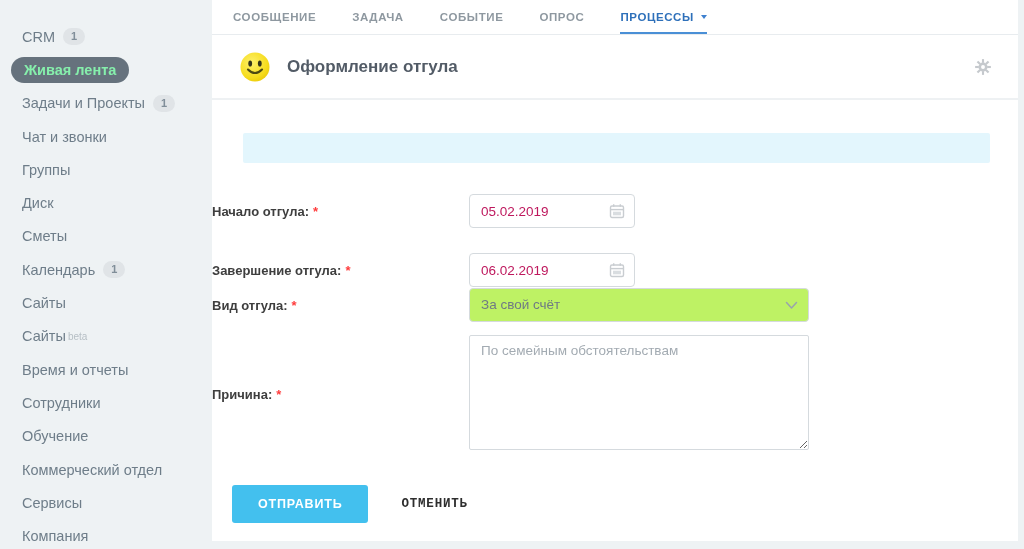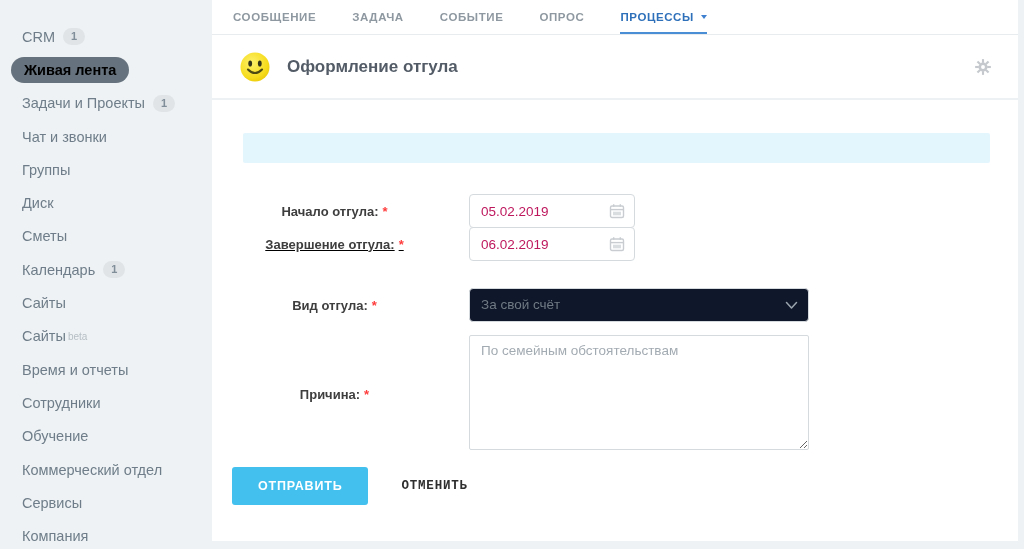--- a/index.html
+++ b/index.html
@@ -14,21 +14,21 @@
     position: absolute; left: 0; top: 0; width: 236px; height: 549px;
     background: #eef2f4; padding-top: 20px;
   }
   .side-item {
     height: 33.3px; display: flex; align-items: center;
     padding-left: 22px; cursor: pointer;
     font-size: 14.5px; color: #6e7d89; white-space: nowrap;
   }
   .side-label { display: inline-block; }
   .side-label.selected {
-    background: #66727d; color: #000000; font-weight: 700;
+    background: #66727d; color: #86efac; font-weight: 700;
     padding: 5px 13px; border-radius: 16px; margin-left: -11px;
   }
   .badge {
     background: #e0e4e7; color: #808e99; font-size: 11px; font-weight: 600;
     border-radius: 9px; padding: 2px 8px; margin-left: 8px; line-height: 13px;
   }
   .beta-sup { font-size: 10px; color: #b6bfc5; vertical-align: super; margin-left: 2px; }
 
   
   .content {
@@ -67,51 +67,51 @@
     width: 18px; height: 18px; cursor: pointer; background: none; border: none; padding: 0;
   }
   
   .info-strip {
     position: absolute; left: 31px; top: 133px; width: 747px; height: 30px;
     background: #e3f6fd; border-radius: 2px;
   }
   
   .frow { position: absolute; left: 0; display: flex; align-items: center; }
   .frow-1 { top: 194px; height: 34px; }
-  .frow-2 { top: 227px; height: 34px; text-decoration: underline; }
+  .frow-2 { top: 253px; height: 34px; }
   .frow-3 { top: 288px; height: 34px; }
   .frow-4 { top: 337px; height: 115px; }
   .flabel {
-    width: 245px; text-align: center; font-size: 13px; font-weight: 700;
+    width: 245px; text-align: left; font-size: 13px; font-weight: 700;
     color: #3e3e3e; white-space: nowrap;
   }
   .req { color: #ff3c3c; margin-left: 4px; font-weight: 700; }
   .fcontrol { position: relative; margin-left: 12px; }
   .txt-input {
     width: 166px; height: 34px; border: 1px solid #d5dade; border-radius: 4px;
     padding: 0 32px 0 11px; font-size: 13.5px; color: #be185d;
     font-family: "Liberation Sans", "DejaVu Sans", sans-serif;
     background: #fff; outline: none;
   }
   .cal-icon { position: absolute; right: 10px; top: 9px; pointer-events: none; }
   .select-box {
     width: 340px; height: 34px; border: 1px solid #d5dade; border-radius: 4px;
     line-height: 32px; padding-left: 11px; font-size: 13.5px; color: #6f7a84;
-    background: #0f172a; cursor: pointer;
+    background: #bef264; cursor: pointer;
   }
   .chevron-icon { position: absolute; right: 11px; top: 13px; pointer-events: none; }
   .reason-area {
     width: 340px; height: 115px; border: 1px solid #d5dade; border-radius: 2px;
     padding: 7px 11px; font-size: 13.5px; color: #6f7a84;
     font-family: "Liberation Sans", "DejaVu Sans", sans-serif;
     outline: none; resize: both;
   }
   .reason-area::placeholder, .txt-input::placeholder { color: #a3abb2; }
   
-  .actions { position: absolute; top: 467px; left: 20px; display: flex; }
+  .actions { position: absolute; top: 485px; left: 20px; display: flex; }
   .btn-submit {
     background: #43c0ee; border: none; color: #ffffff; height: 38px;
     padding: 0 26px; font-size: 12.5px; font-weight: 700; letter-spacing: 0.8px;
     border-radius: 3px; cursor: pointer;
     font-family: "Liberation Sans", "DejaVu Sans", sans-serif;
   }
   .btn-cancel {
     background: none; border: none; color: #2e2e2e; font-size: 12.5px;
     font-weight: 700; letter-spacing: 0.8px; margin-left: 33px; cursor: pointer;
     font-family: Liberation Mono, monospace;

